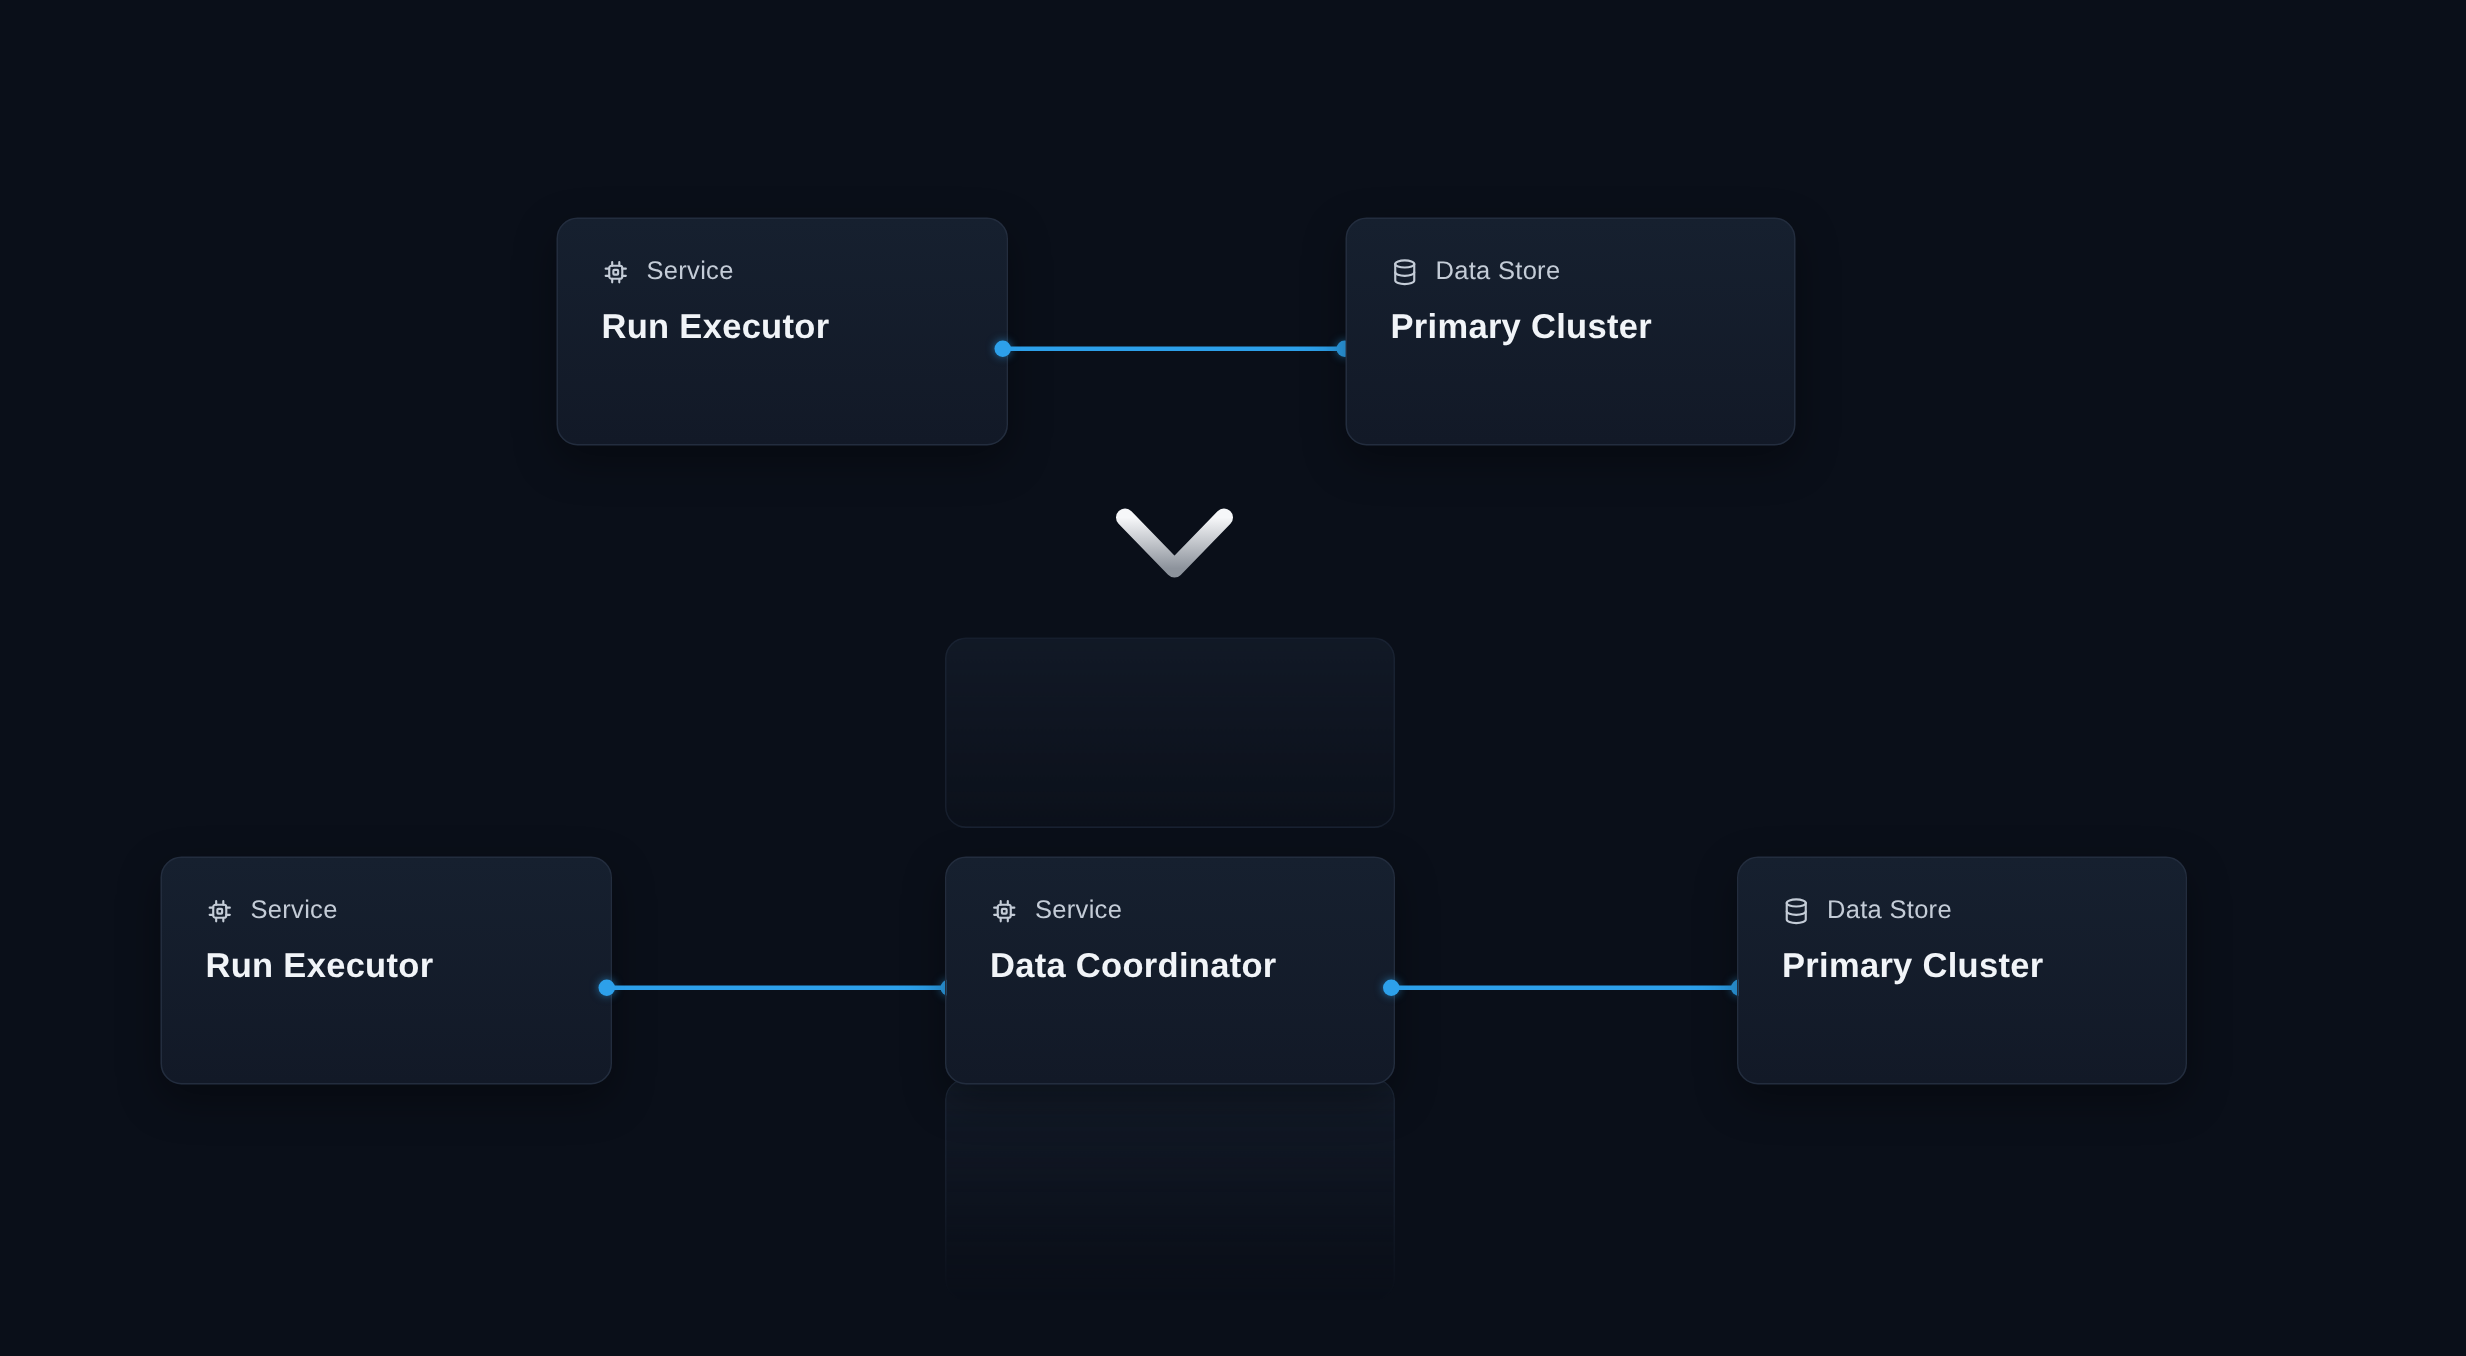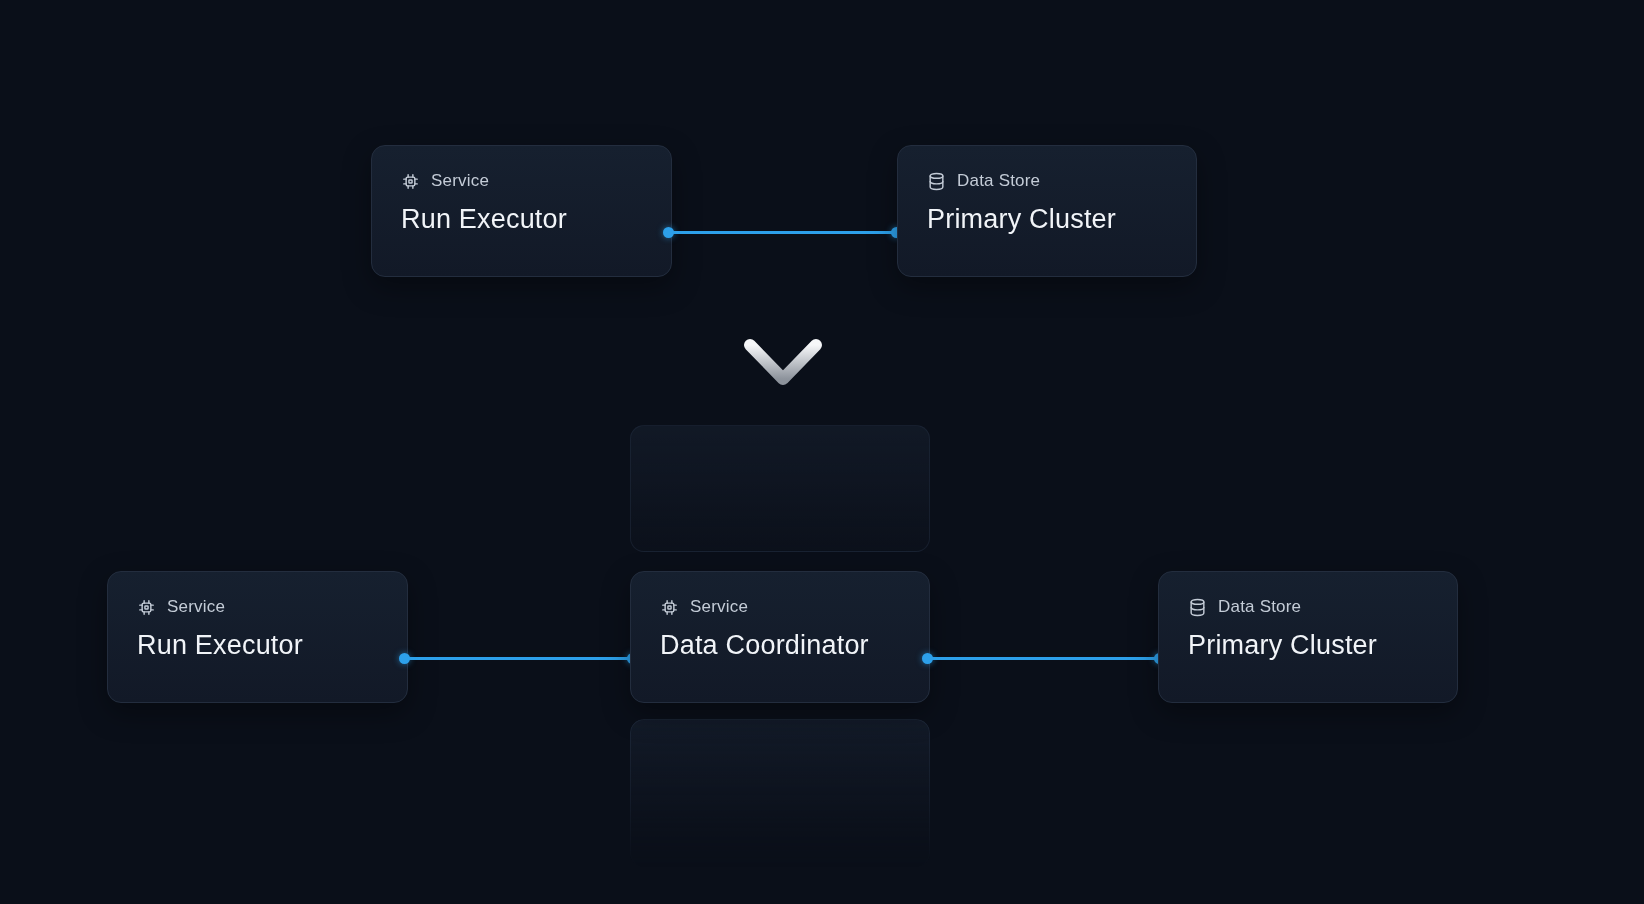--- a/index.html
+++ b/index.html
@@ -15,21 +15,21 @@
   body{
     background:var(--background);
     font-family:"Liberation Sans","DejaVu Sans",sans-serif;
     position:relative;
   }
   .stage{position:absolute;inset:0;}
 
   
   .node{
     position:absolute;
-    height:132px;
+    height:152px;
     background:linear-gradient(180deg,#16202f 0%,#121927 100%);
     border:1px solid var(--card-border);
     border-radius:14px;
     padding:25px 29px;
     box-shadow:0 10px 28px rgba(0,0,0,0.35);
   }
   .node-head{
     display:flex;
     align-items:center;
     gap:11px;
@@ -41,22 +41,22 @@
     align-items:center;justify-content:center;
     color:var(--label-gray);
   }
   .node-type{
     font-size:17px;
     letter-spacing:0.2px;
     color:var(--label-gray);
   }
   .node-title{
     margin-top:13px;
-    font-size:27px;
-    font-weight:400;
+    font-size:23px;
+    font-weight:700;
     letter-spacing:0.2px;
     color:var(--title-white);
   }
 
   
   .ghost{
     position:absolute;
     width:300px;
     border-radius:14px;
     border:1px solid rgba(40,52,72,0.55);

